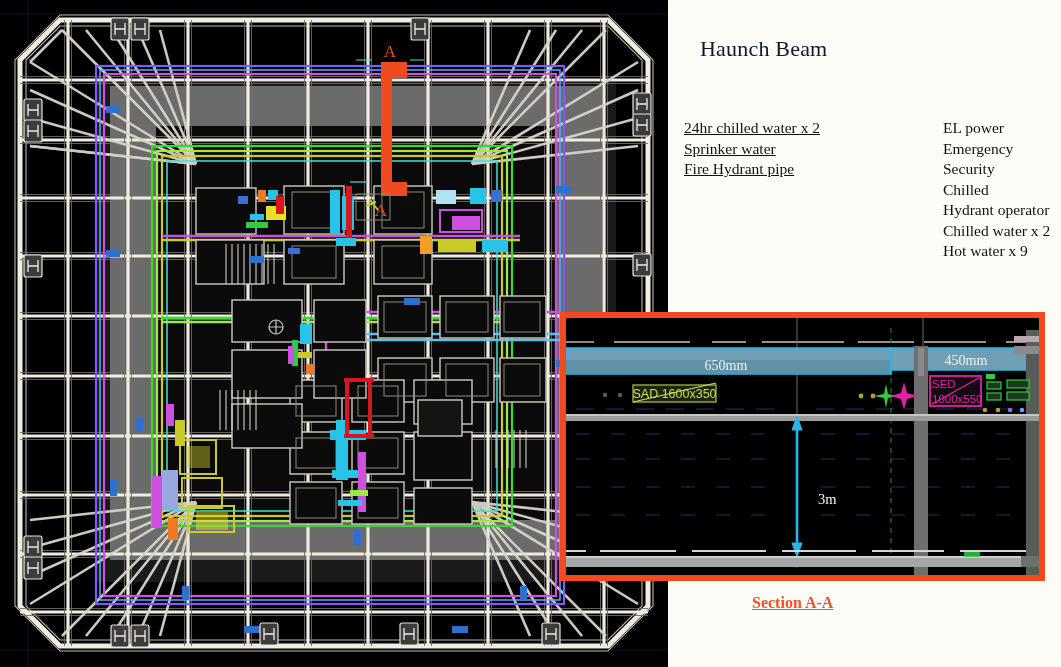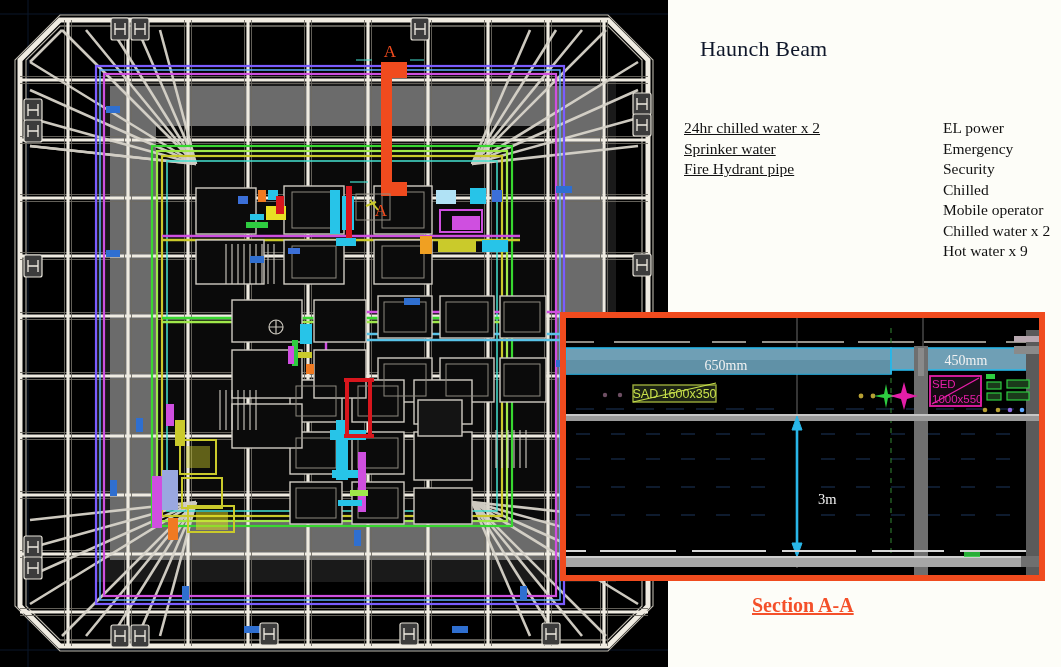--- a/index.html
+++ b/index.html
@@ -39,21 +39,21 @@
   .section-panel{
     position:absolute;left:560px;top:312px;width:485px;height:269px;
     border:6px solid #f04b1e;
     background:#15803d;
     box-sizing:border-box;
     overflow:hidden;
   }
   .section-panel svg{display:block;}
   .section-caption{
     position:absolute;left:752px;top:594px;
-    font-size:20px;font-weight:bold;color:#f4502a;
+    font-size:16px;font-weight:bold;color:#f4502a;
     text-decoration:underline;
     white-space:nowrap;
   }
 
   
   svg text{font-family:"Liberation Serif", serif;}
   .svg-mono{font-family:"Liberation Sans", sans-serif;}
 </style>
 </head>
 <body>
@@ -419,21 +419,21 @@
       <div>24hr chilled water x 2</div>
       <div>Sprinker water</div>
       <div>Fire Hydrant pipe</div>
     </div>
 
     <div class="notes-col right">
       <div>EL power</div>
       <div>Emergency</div>
       <div>Security</div>
       <div>Chilled</div>
-      <div>Mobile operator</div>
+      <div>Hydrant operator</div>
       <div>Chilled water x 2</div>
       <div>Hot water x 9</div>
     </div>
   </div>
 
   <div class="section-panel">
     <svg width="473" height="257" viewBox="0 0 473 257">
       <rect x="0" y="0" width="473" height="257" fill="#000"></rect>
 
       <g fill="#0e1b2e">

